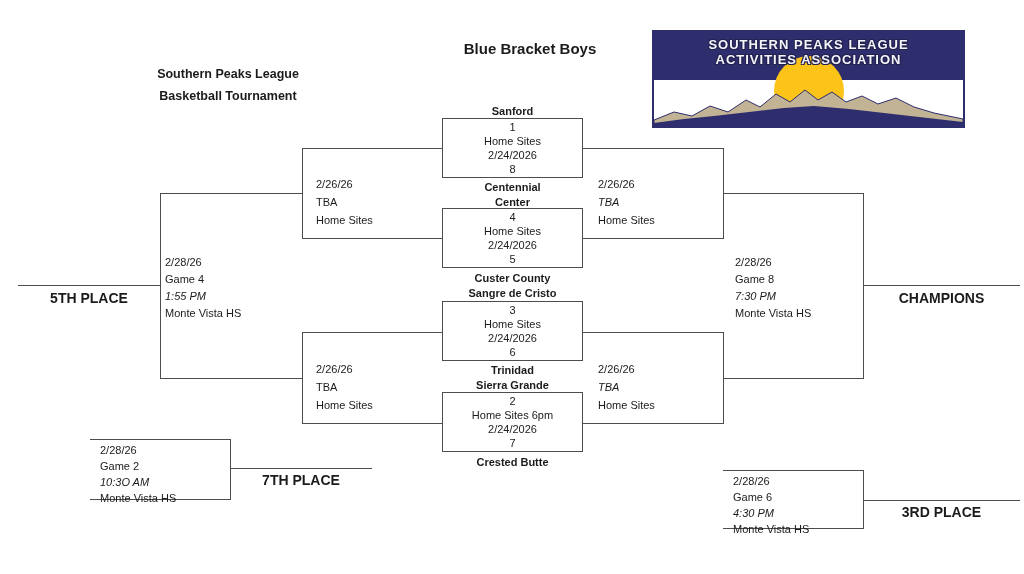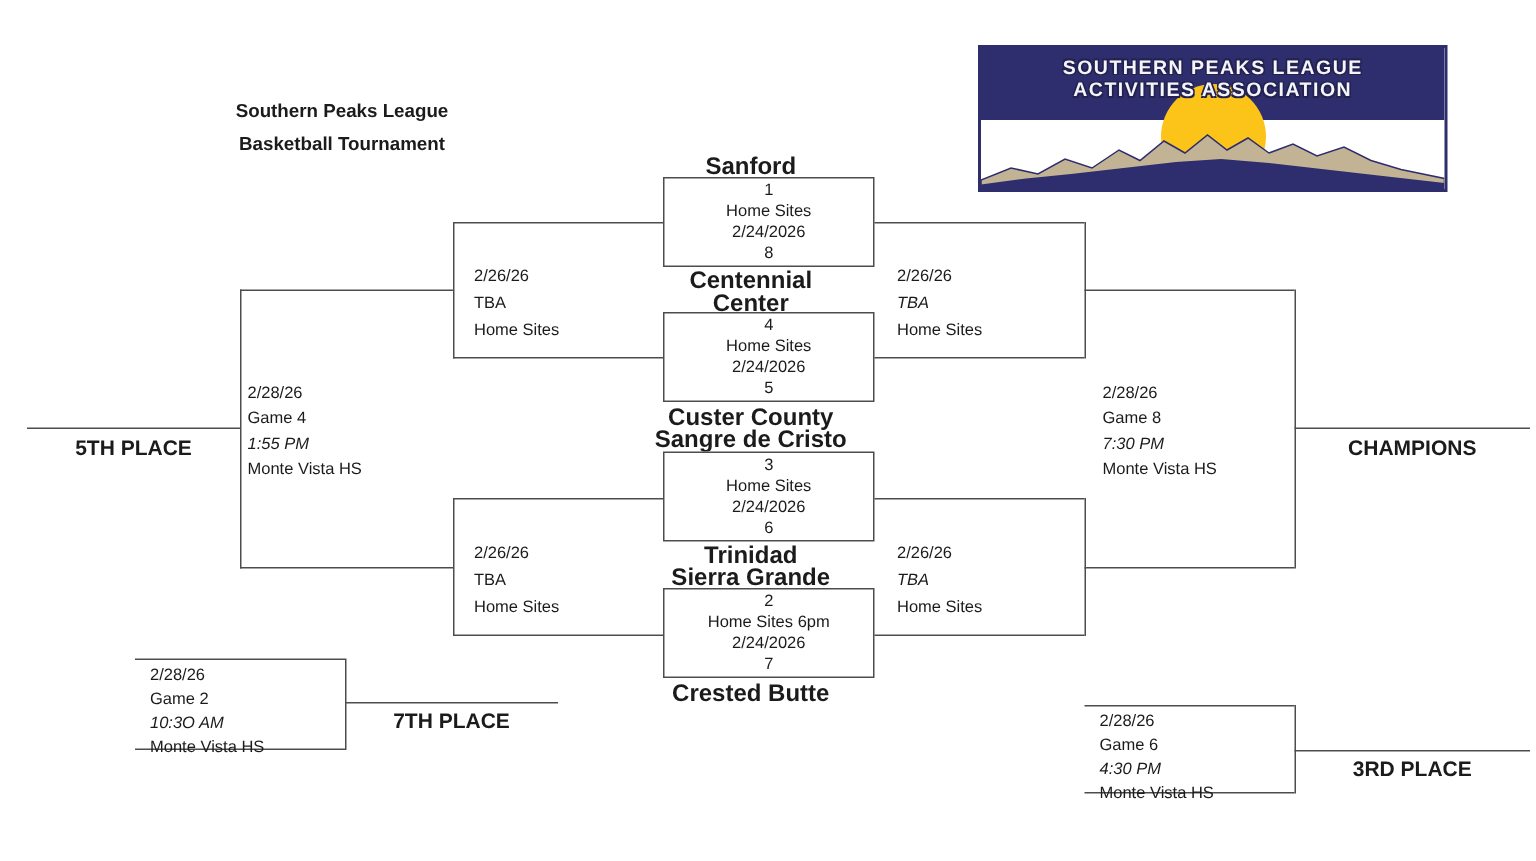--- a/index.html
+++ b/index.html
@@ -10,22 +10,22 @@
   .hline,.vline{position:absolute;background:#4d4d4d;}
   .hline{height:1px;}
   .vline{width:1px;}
   .gamebox{
     position:absolute;left:442px;width:141px;height:60px;
     border:1px solid #4d4d4d;box-sizing:border-box;background:#fff;
     display:flex;flex-direction:column;justify-content:center;
     text-align:center;font-size:11px;line-height:14px;
   }
   .teamlabel{
-    position:absolute;left:430px;width:141px;text-align:center;
-    font-size:16px;font-weight:bold;line-height:13px;
+    position:absolute;left:442px;width:141px;text-align:center;
+    font-size:11px;font-weight:bold;line-height:13px;
   }
   .tblock{position:absolute;text-align:left;font-size:11px;}
   .tblock.lh18 div{line-height:18px;}
   .tblock.lh17 div{line-height:17px;}
   .tblock.lh16 div{line-height:16px;}
   .placelabel{
     position:absolute;text-align:center;font-size:14px;font-weight:bold;
   }
   .it{font-style:italic;}
   .title{
@@ -49,20 +49,21 @@
     text-shadow:-1px -1px 0 #23224f,1px -1px 0 #23224f,-1px 1px 0 #23224f,1px 1px 0 #23224f;
     white-space:nowrap;
   }
   .logo-mountains{position:absolute;left:0;bottom:0;width:309px;height:40px;z-index:2;}
 </style>
 </head>
 <body>
 
 <div class="canvas">
 
+  <div class="title">Blue Bracket Boys</div>
   <div class="subtitle">
     <div>Southern Peaks League</div>
     <div>Basketball Tournament</div>
   </div>
 
   <div class="logo">
     <div class="logo-band"></div>
     <div class="logo-sun"></div>
     <div class="logo-text">
       <div>SOUTHERN PEAKS LEAGUE</div>

